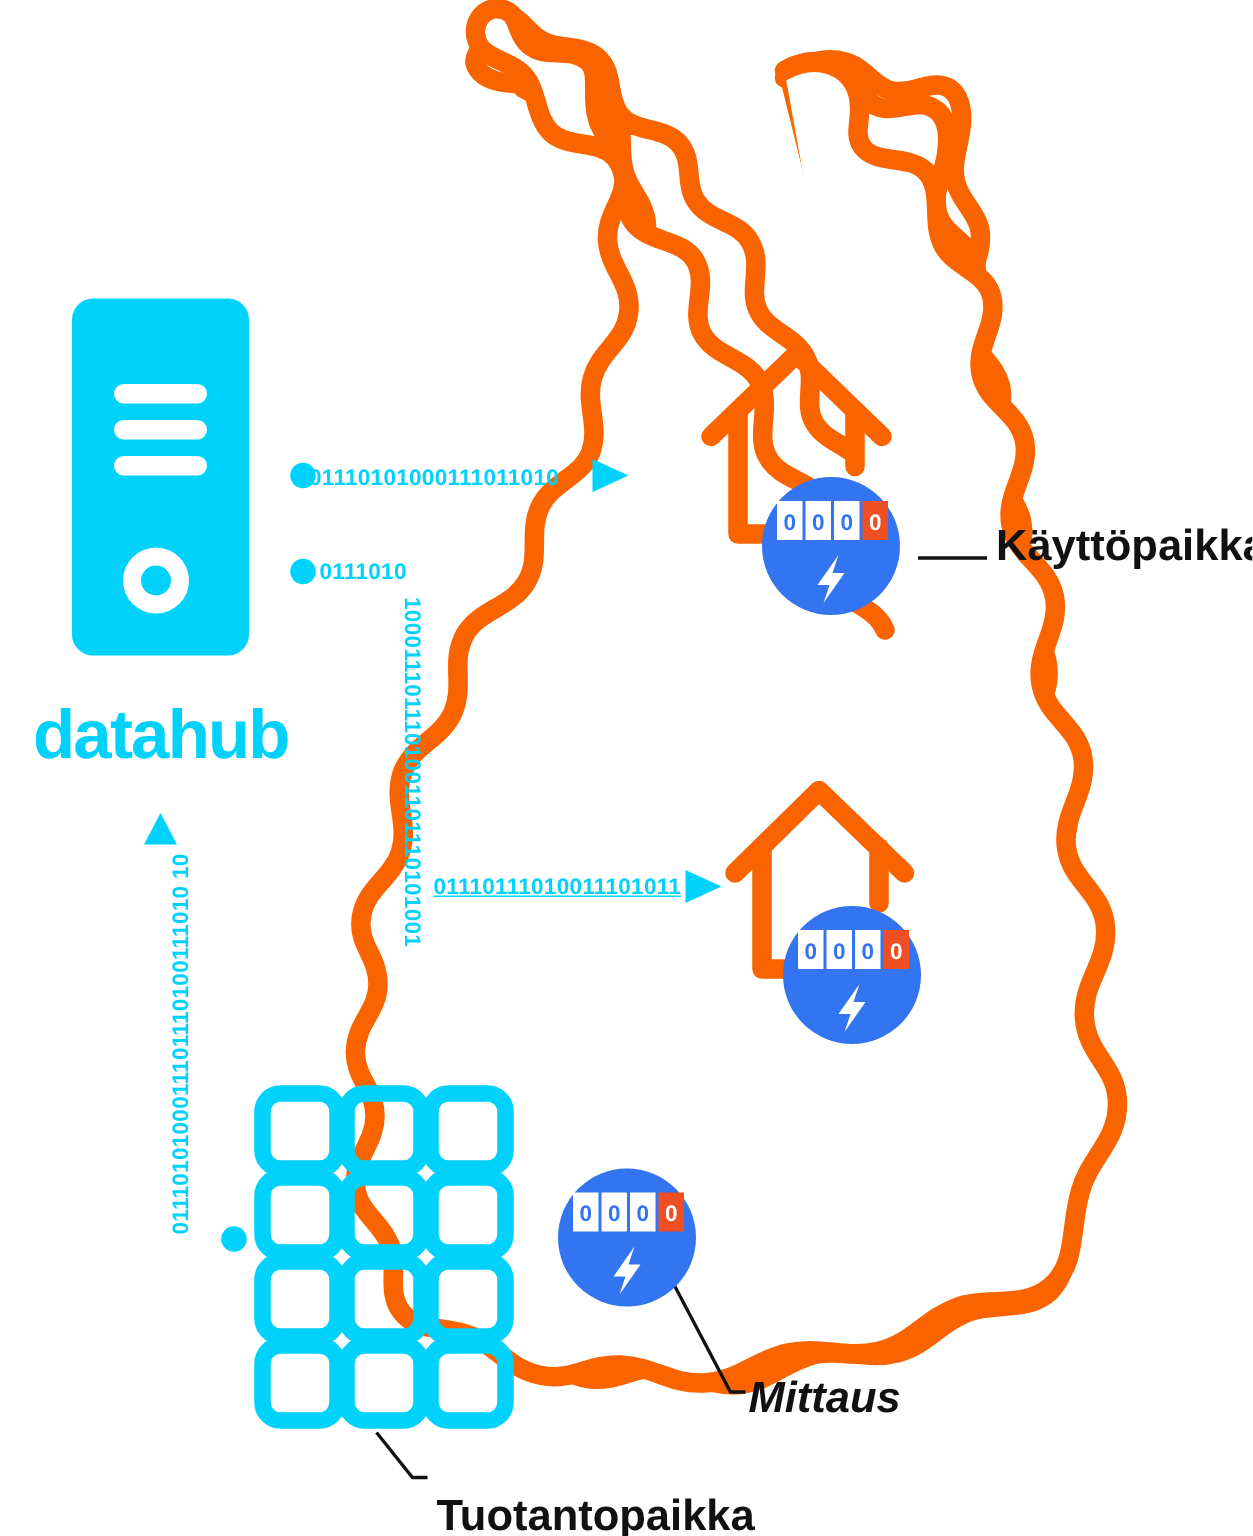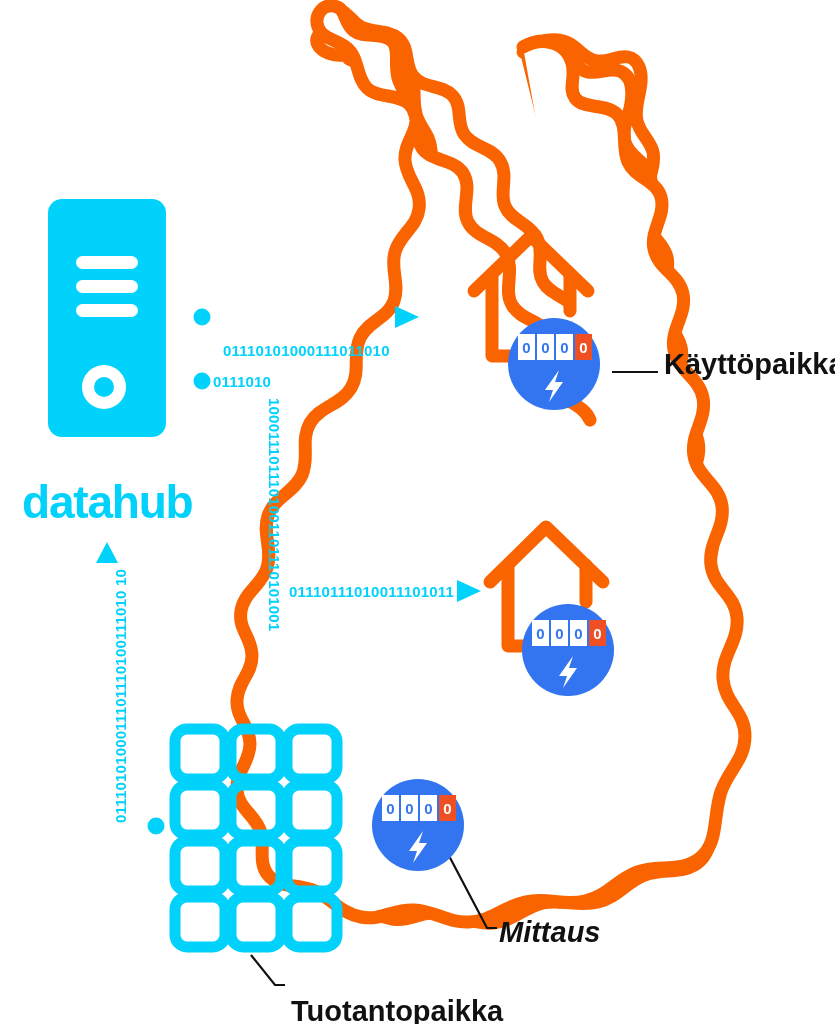--- a/index.html
+++ b/index.html
@@ -29,21 +29,20 @@
   
   #datahub-wordmark {
     left: 22px;
     top: 466px;
     font-size: 46px;
     font-weight: bold;
     letter-spacing: -1.2px;
     color: #00D2FB;
     line-height: 1;
     font-family: "Liberation Sans", sans-serif;
-    margin-top: 13px;
   }
 
   
   .callout-label {
     color: #111111;
     font-weight: bold;
     font-family: "Liberation Sans", sans-serif;
     white-space: nowrap;
   }
   #label-kayttopaikka {
@@ -65,23 +64,23 @@
 
   
   .binary-h {
     color: #00D2FB;
     font-weight: bold;
     font-size: 15px;
     letter-spacing: 0.2px;
     white-space: nowrap;
     font-family: "Liberation Sans", sans-serif;
   }
-  #binary-top-text { left: 223px; top: 310px; margin-top: 32px; }
+  #binary-top-text { left: 206px; top: 310px; }
   #binary-mid-head { left: 213px; top: 373px; }
-  #binary-mid-tail { left: 289px; top: 583px; }
+  #binary-mid-tail { left: 289px; top: 583px; text-decoration: underline; }
 
   
   .binary-v {
     color: #00D2FB;
     font-weight: bold;
     font-size: 15px;
     letter-spacing: 0.2px;
     white-space: nowrap;
     font-family: "Liberation Sans", sans-serif;
     transform-origin: 0 0;

